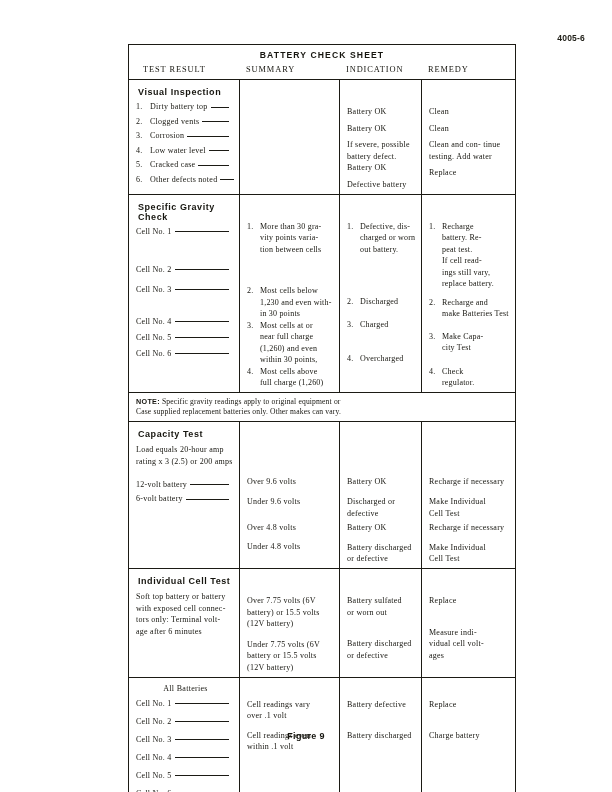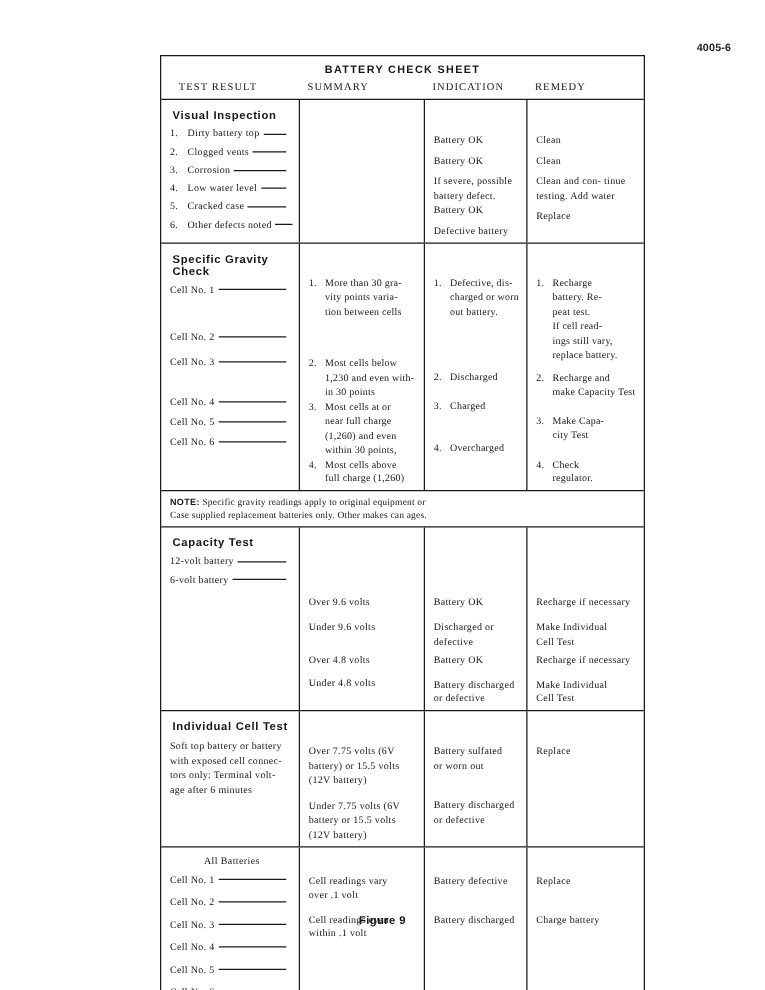--- a/index.html
+++ b/index.html
@@ -330,46 +330,48 @@
 battery. Re-
 peat test.
 If cell read-
 ings still vary,
 replace battery.</span>
         </div>
         <div style="height:7px"></div>
         <div class="nitem">
           <span class="num">2.</span>
           <span class="txt" style="white-space:pre-line">Recharge and
-make Capacity Test</span>
+make Batteries Test</span>
         </div>
         <div style="height:11px"></div>
         <div class="nitem">
           <span class="num">3.</span>
           <span class="txt" style="white-space:pre-line">Make Capa-
 city Test</span>
         </div>
         <div style="height:12px"></div>
         <div class="nitem">
           <span class="num">4.</span>
           <span class="txt" style="white-space:pre-line">Check
 regulator.</span>
         </div>
       </div>
     </div>
 
     <div class="note-row thin-top">
       <b>NOTE:</b>
       <span style="white-space:pre-line">Specific gravity readings apply to original equipment or
-Case supplied replacement batteries only. Other makes can ages.</span>
+Case supplied replacement batteries only. Other makes can vary.</span>
     </div>
 
     <div class="row rowline-top">
       <div class="col c1">
         <div class="sec-title">Capacity Test</div>
+        <div class="body-txt" style="white-space:pre-line; margin-bottom:12px">Load equals 20-hour amp
+rating x 3 (2.5) or  200 amps</div>
         <div class="blank-item" style="">
           <span class="lbl">12-volt battery</span>
           <span class="rule"></span>
         </div>
         <div class="blank-item" style="margin-bottom:6px">
           <span class="lbl">6-volt battery</span>
           <span class="rule"></span>
         </div>
       </div>
 
@@ -443,20 +445,23 @@
 or worn out</div>
         <div style="height:20px"></div>
         <div class="body-txt" style="white-space:pre-line">Battery discharged
 or defective</div>
       </div>
       <div class="col c4 vline">
         <div class="spacer-4"></div>
         <div class="sec-title" style="visibility:hidden">.</div>
         <div class="body-txt" style="white-space:pre-line">Replace</div>
         <div style="height:20px"></div>
+        <div class="body-txt" style="white-space:pre-line">Measure indi-
+vidual cell volt-
+ages</div>
       </div>
     </div>
 
     <div class="row thin-top">
       <div class="col c1">
         <div class="centered-sub">All Batteries</div>
         <div class="blank-item">
           <span class="lbl">Cell No. 1</span>
           <span class="rule"></span>
         </div>

